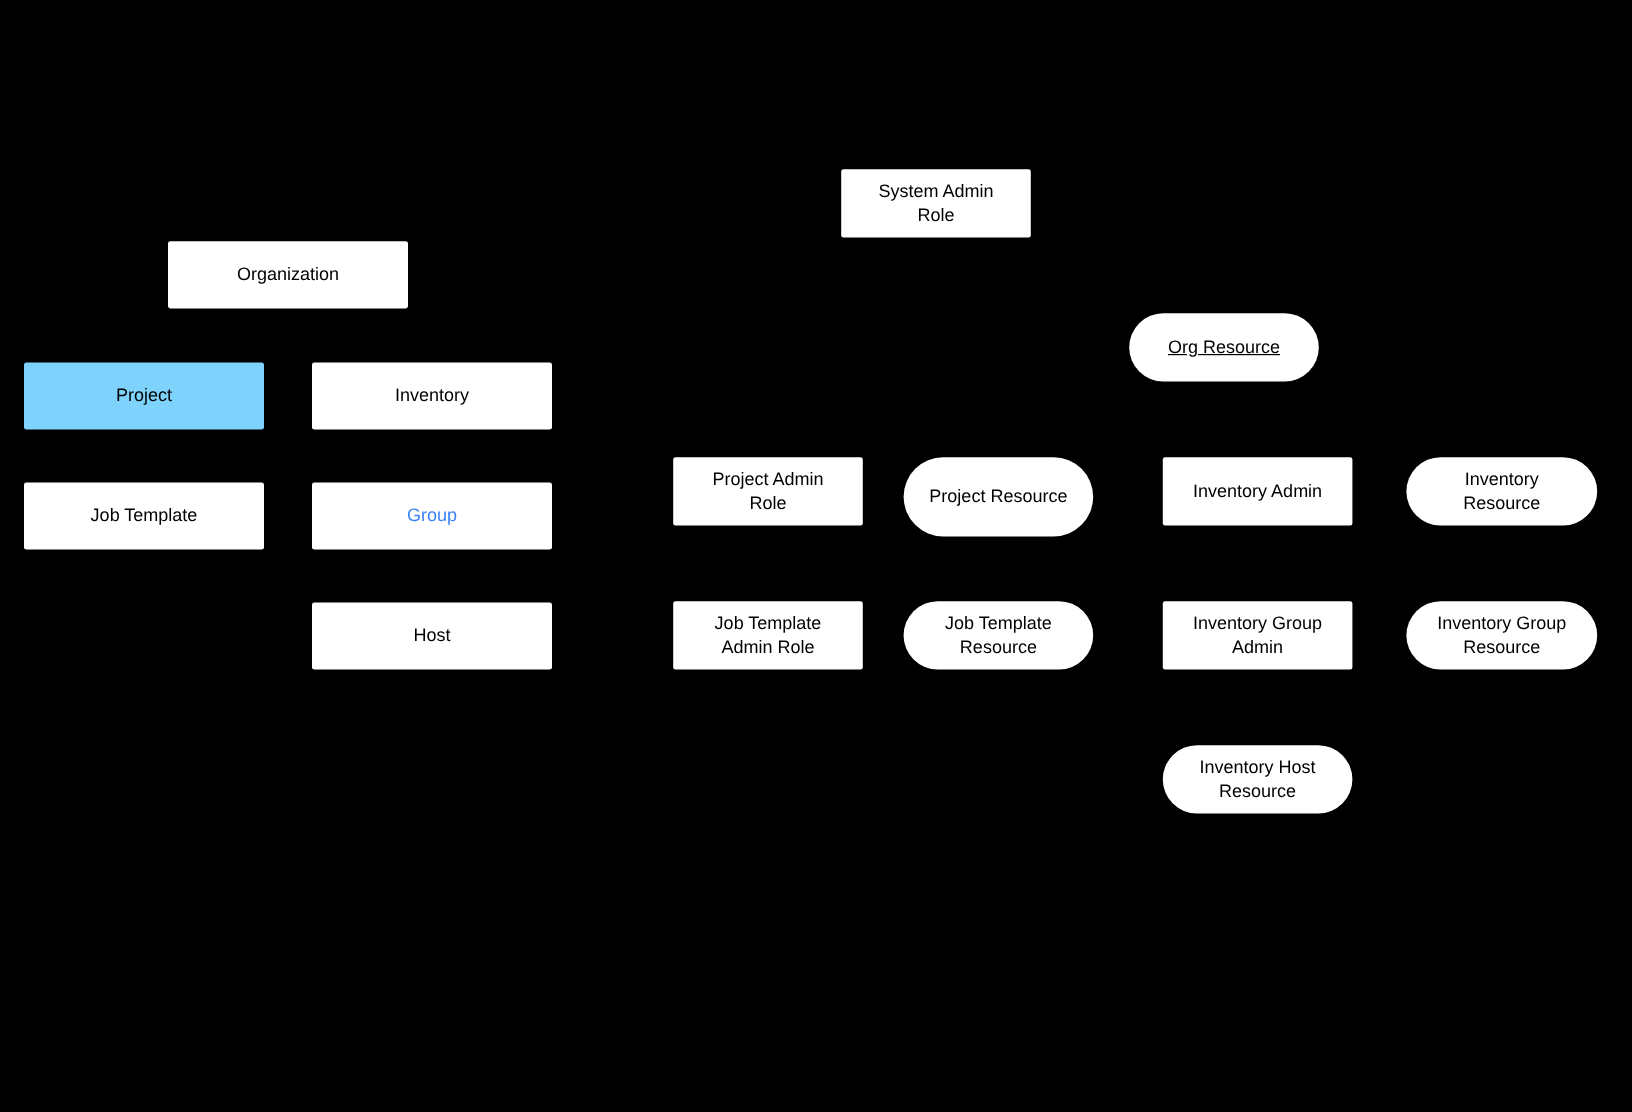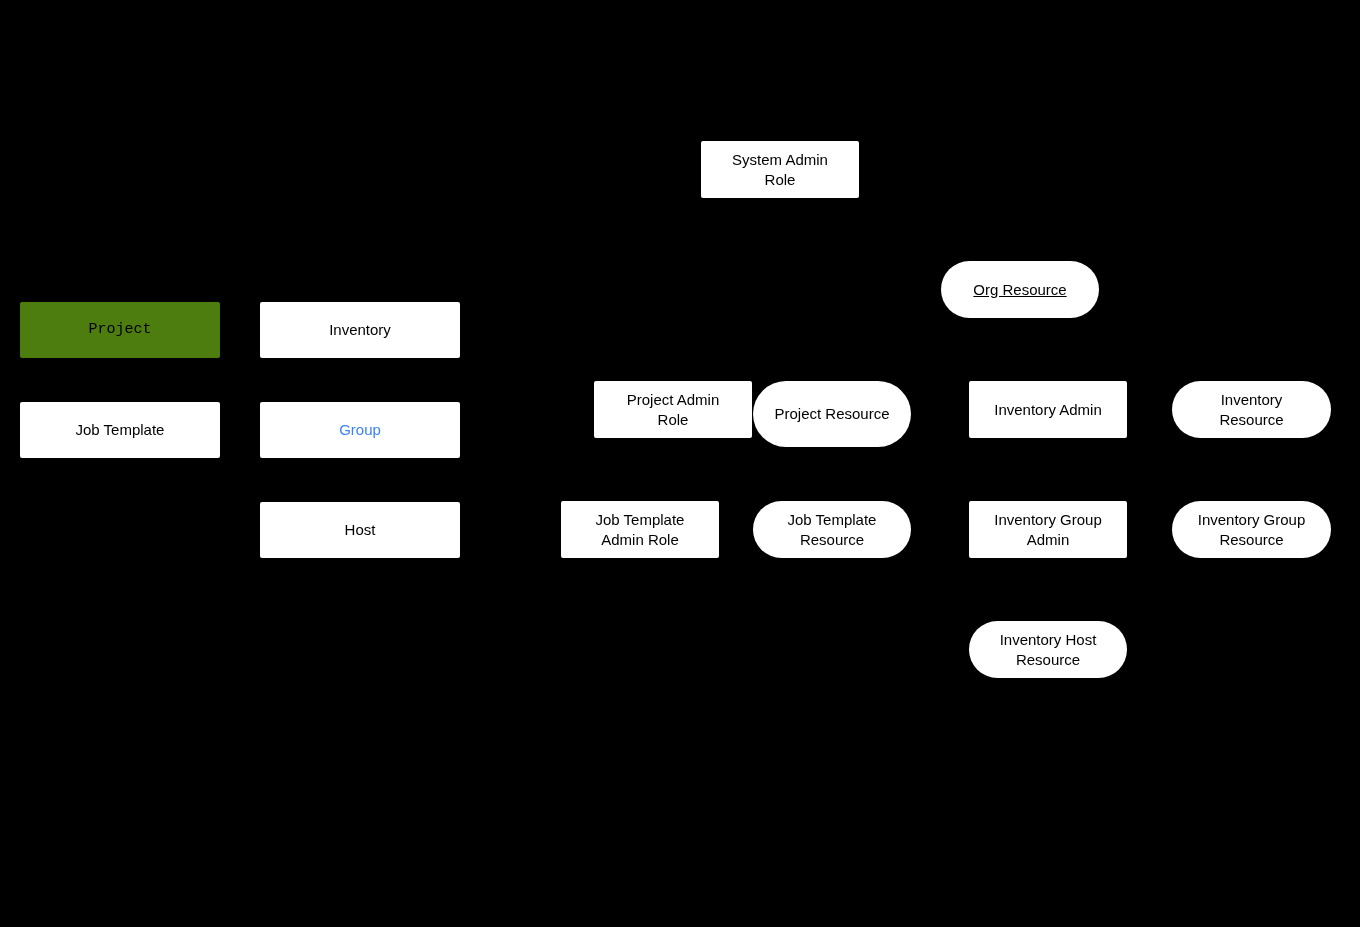--- a/index.html
+++ b/index.html
@@ -33,29 +33,30 @@
     border-radius: 2px;
   }
   .pill {
     border-radius: 999px;
   }
 </style>
 </head>
 <body>
 
 <div id="canvas" style="background: rgb(0, 0, 0);">
-    <div class="node rect" style="left: 20px; top: 302px; width: 200px; height: 56px; background: #4d7c0f; color: rgb(0, 0, 0); font-family: Liberation Mono, monospace;">Project</div>
+    <div class="node rect" style="left: 140px; top: 201px; width: 200px; height: 56px; background: rgb(255, 255, 255); color: rgb(0, 0, 0);">Organization</div>
+    <div class="node rect" style="left: 20px; top: 302px; width: 200px; height: 56px; background: #7dd3fc; color: rgb(0, 0, 0);">Project</div>
     <div class="node rect" style="left: 260px; top: 302px; width: 200px; height: 56px; background: rgb(255, 255, 255); color: rgb(0, 0, 0);">Inventory</div>
     <div class="node rect" style="left: 20px; top: 402px; width: 200px; height: 56px; background: rgb(255, 255, 255); color: rgb(0, 0, 0);">Job Template</div>
     <div class="node rect" style="left: 260px; top: 402px; width: 200px; height: 56px; background: rgb(255, 255, 255); color: #3b82f6;">Group</div>
     <div class="node rect" style="left: 260px; top: 502px; width: 200px; height: 56px; background: rgb(255, 255, 255); color: rgb(0, 0, 0);">Host</div>
     <div class="node rect" style="left: 701px; top: 141px; width: 158px; height: 57px; background: rgb(255, 255, 255); color: rgb(0, 0, 0);">System Admin
 Role</div>
     <div class="node pill" style="left: 941px; top: 261px; width: 158px; height: 57px; background: rgb(255, 255, 255); color: rgb(0, 0, 0); text-decoration: underline;">Org Resource</div>
-    <div class="node rect" style="left: 561px; top: 381px; width: 158px; height: 57px; background: rgb(255, 255, 255); color: rgb(0, 0, 0); margin-left: 33px;">Project Admin
+    <div class="node rect" style="left: 561px; top: 381px; width: 158px; height: 57px; background: rgb(255, 255, 255); color: rgb(0, 0, 0);">Project Admin
 Role</div>
     <div class="node pill" style="left: 753px; top: 381px; width: 158px; height: 66px; background: rgb(255, 255, 255); color: rgb(0, 0, 0);">Project Resource</div>
     <div class="node rect" style="left: 969px; top: 381px; width: 158px; height: 57px; background: rgb(255, 255, 255); color: rgb(0, 0, 0);">Inventory Admin</div>
     <div class="node pill" style="left: 1172px; top: 381px; width: 159px; height: 57px; background: rgb(255, 255, 255); color: rgb(0, 0, 0);">Inventory
 Resource</div>
     <div class="node rect" style="left: 561px; top: 501px; width: 158px; height: 57px; background: rgb(255, 255, 255); color: rgb(0, 0, 0);">Job Template
 Admin Role</div>
     <div class="node pill" style="left: 753px; top: 501px; width: 158px; height: 57px; background: rgb(255, 255, 255); color: rgb(0, 0, 0);">Job Template
 Resource</div>
     <div class="node rect" style="left: 969px; top: 501px; width: 158px; height: 57px; background: rgb(255, 255, 255); color: rgb(0, 0, 0);">Inventory Group

